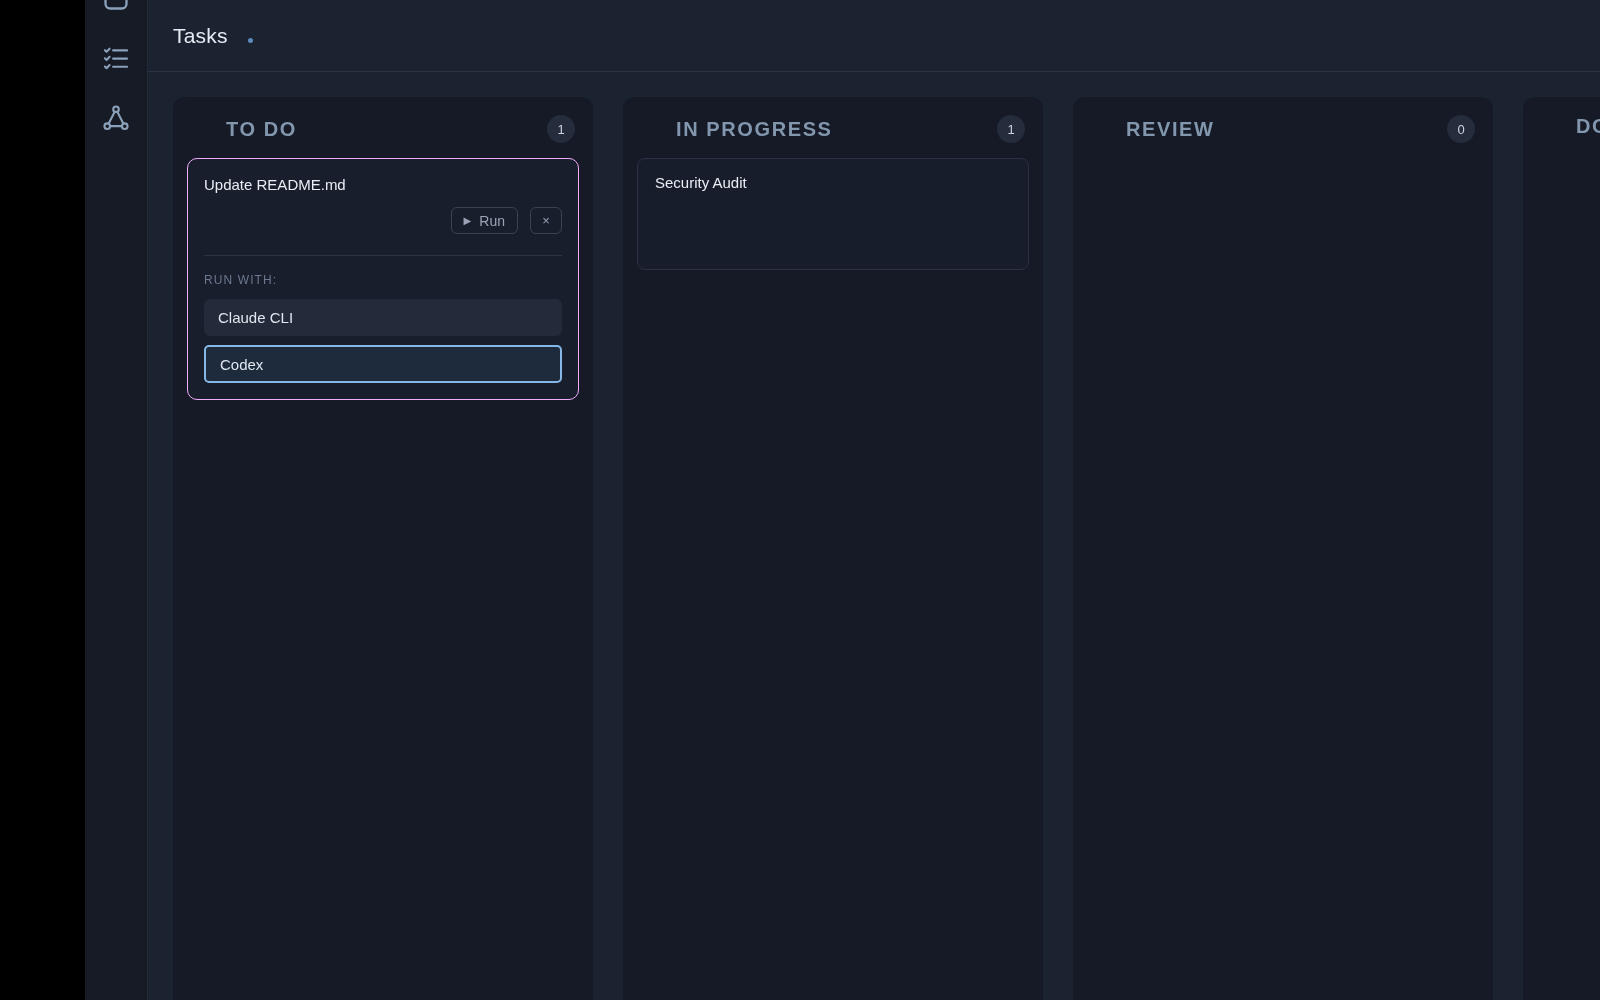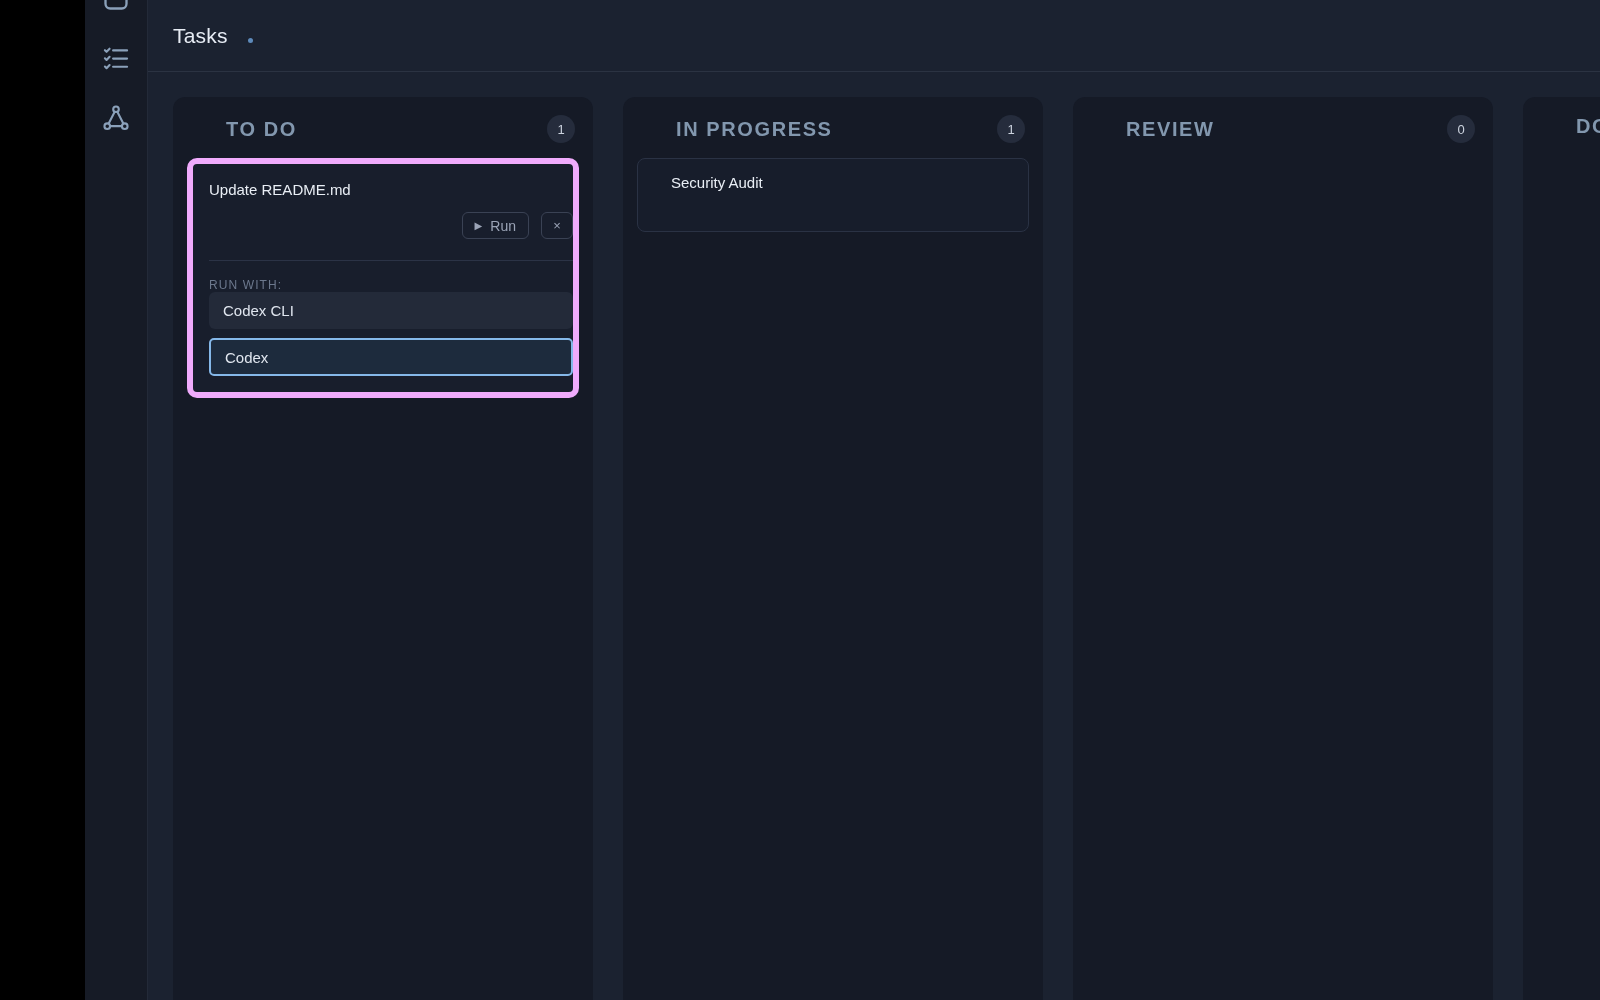--- a/index.html
+++ b/index.html
@@ -88,23 +88,23 @@
     border: 1px solid #3b4356; border-radius: 8px;
     background: #171d2a;
     color: #939bac; font-size: 15px;
     display: flex; align-items: center;
     padding: 0 14px;
     margin-bottom: 14px;
     cursor: text;
   }
   .task-card {
     background: #181e2c;
-    border: 6px solid #f0abfc;
+    border: 1px solid #f0abfc;
     border-radius: 10px;
-    padding: 17px 0 16px 16px;
+    padding: 17px 16px 16px 16px;
   }
   .card-title { color: #e9eef5; font-size: 15px; }
   .card-actions {
     display: flex; justify-content: flex-end; align-items: center;
     gap: 12px; margin-top: 14px;
   }
   .run-btn {
     height: 27px; padding: 0 12px;
     background: transparent;
     border: 1px solid #3a4254; border-radius: 6px;
@@ -120,20 +120,21 @@
     border: 1px solid #3a4254; border-radius: 6px;
     color: #9ba4b6; font-size: 13px;
     display: flex; align-items: center; justify-content: center;
     cursor: pointer;
     font-family: inherit;
   }
   .divider { height: 1px; background: #2b3346; margin: 21px 0 17px 0; }
   .run-with {
     color: #6c788d; font-size: 12px; font-weight: 500;
     letter-spacing: 1.1px; text-transform: uppercase;
+    margin-bottom: 12px;
   }
   .agent {
     display: flex; align-items: center;
     width: 100%; height: 37px;
     background: #232a39;
     border: none; border-radius: 6px;
     color: #e0e6ef; font-size: 15px;
     text-align: left; padding: 0 14px;
     margin-bottom: 9px;
     cursor: pointer;
@@ -142,25 +143,25 @@
   .agent.selected {
     height: 38px;
     background: #1d2b3d;
     border: 2px solid #85b8e9;
     border-radius: 5px;
     margin-bottom: 0;
   }
 
   
   .simple-card {
-    height: 74px;
+    height: 112px;
     background: #171d2b;
     border: 1px solid #2a3244;
     border-radius: 8px;
-    padding: 15px 33px;
+    padding: 15px 17px;
     color: #e9eef5; font-size: 15px;
     cursor: pointer;
   }
 </style>
 </head>
 <body>
 
 <aside class="sidebar">
   <button class="side-btn">
     <svg viewBox="0 0 24 24" fill="none" stroke="currentColor" stroke-width="2" stroke-linecap="round" stroke-linejoin="round">
@@ -205,21 +206,21 @@
         <div class="card-title">Update README.md</div>
         <div class="card-actions">
           <button class="run-btn">
             <span class="play">▶</span>
             <span>Run</span>
           </button>
           <button class="close-btn">×</button>
         </div>
         <div class="divider"></div>
         <div class="run-with">RUN WITH:</div>
-        <button class="agent">Codex CLI</button>
+        <button class="agent">Claude CLI</button>
         <button class="agent selected">Codex</button>
       </article>
     </section>
 
     <section class="column">
       <div class="col-head">
         <span class="col-title">IN PROGRESS</span>
         <span class="col-badge">1</span>
       </div>
       <article class="simple-card">

